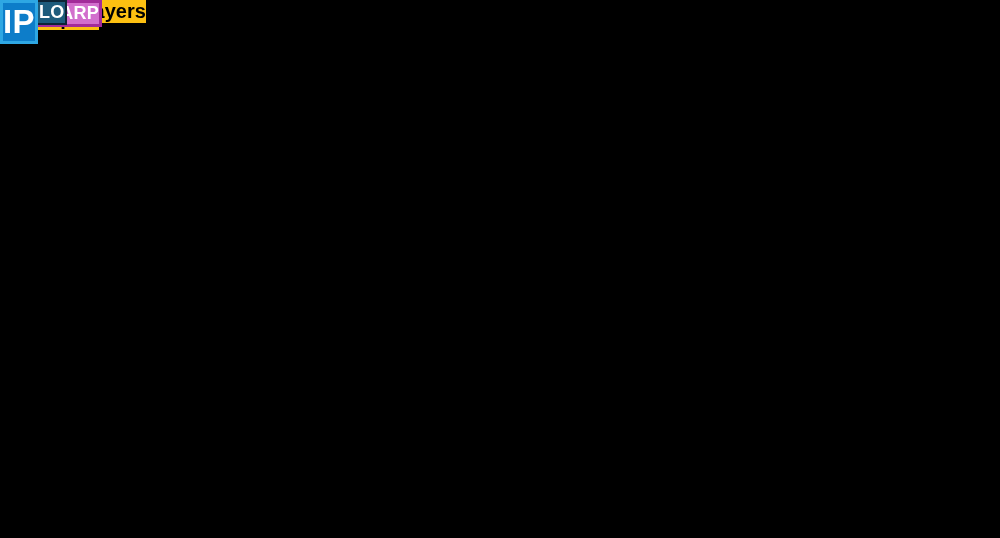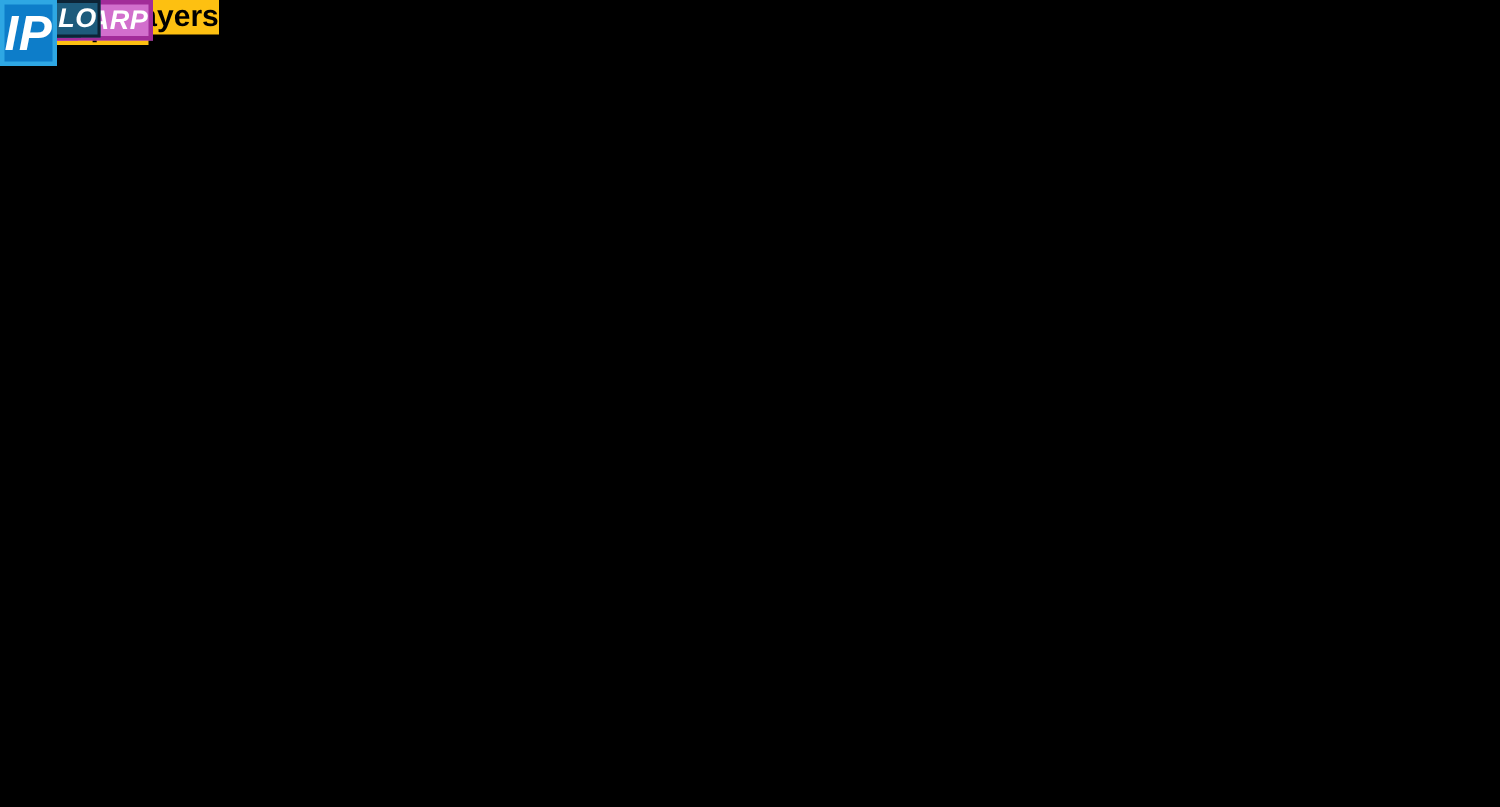--- a/index.html
+++ b/index.html
@@ -12,21 +12,21 @@
   .green{background:#3b7e23;border:2px solid #103150;}
   .orange{background:#c1511b;border:2px solid #963c10;}
   .blue{background:#0d7dc9;border:3px solid #2ea7e3;}
   .conn{position:absolute;background:#1f6d94;z-index:3;}
   .conn-top{z-index:5;}
   .dash{position:absolute;height:7px;z-index:1;
         background:repeating-linear-gradient(90deg,#fdbb10 0 20px,#000 20px 29px,#fdbb10 29px 36px,#000 36px 45px);}
   .ylabel{position:absolute;background:#fdc011;color:#000;font-weight:600;font-size:20px;
           display:flex;align-items:center;box-sizing:border-box;z-index:2;}
   .bg{position:absolute;z-index:0;}
-  .boxz{z-index:4;font-style:italic;}
+  .boxz{z-index:4;}
 </style>
 </head>
 <body>
 
 <div id="stage">
 
   <div class="bg" style="left:0;top:53;width:497;height:147;background:#9c2191;"></div>
   <div class="bg" style="left:0;top:72;width:243;height:126;background:#0c2e87;"></div>
   <div class="bg" style="left:502;top:52;width:491;height:148;background:#1d5f80;"></div>
   <div class="bg" style="left:480;top:107;width:20;height:36;background:#5c4798;"></div>

